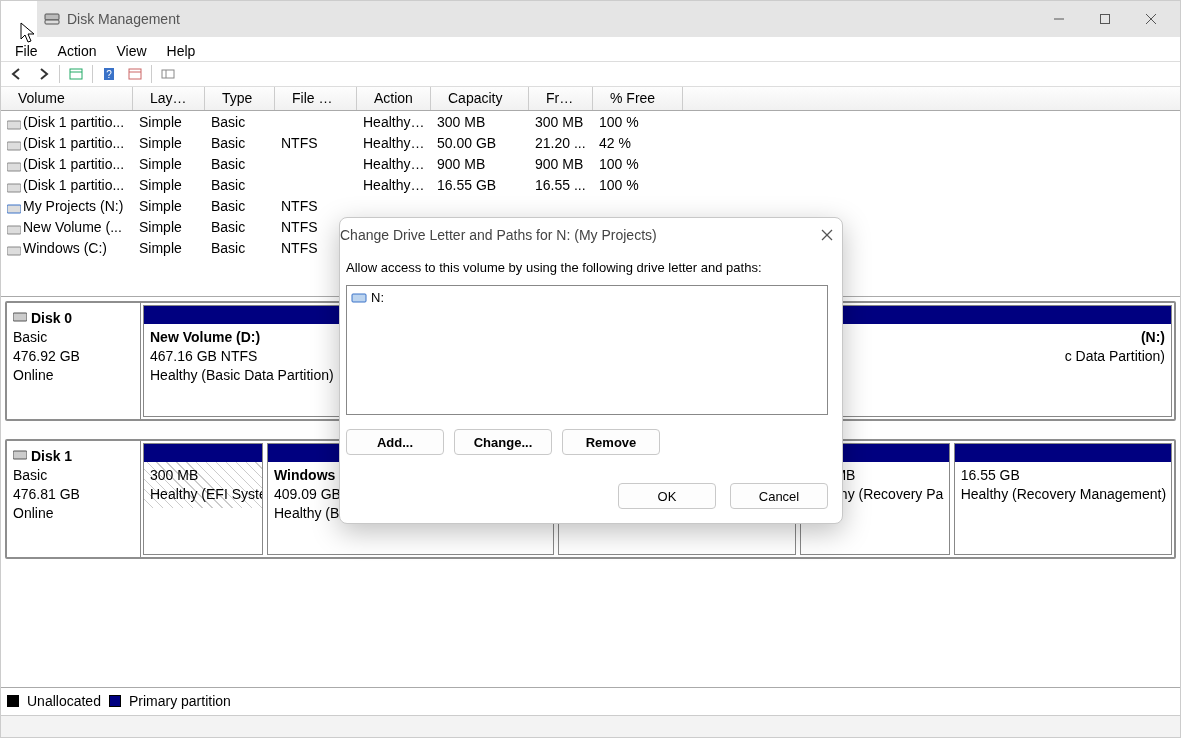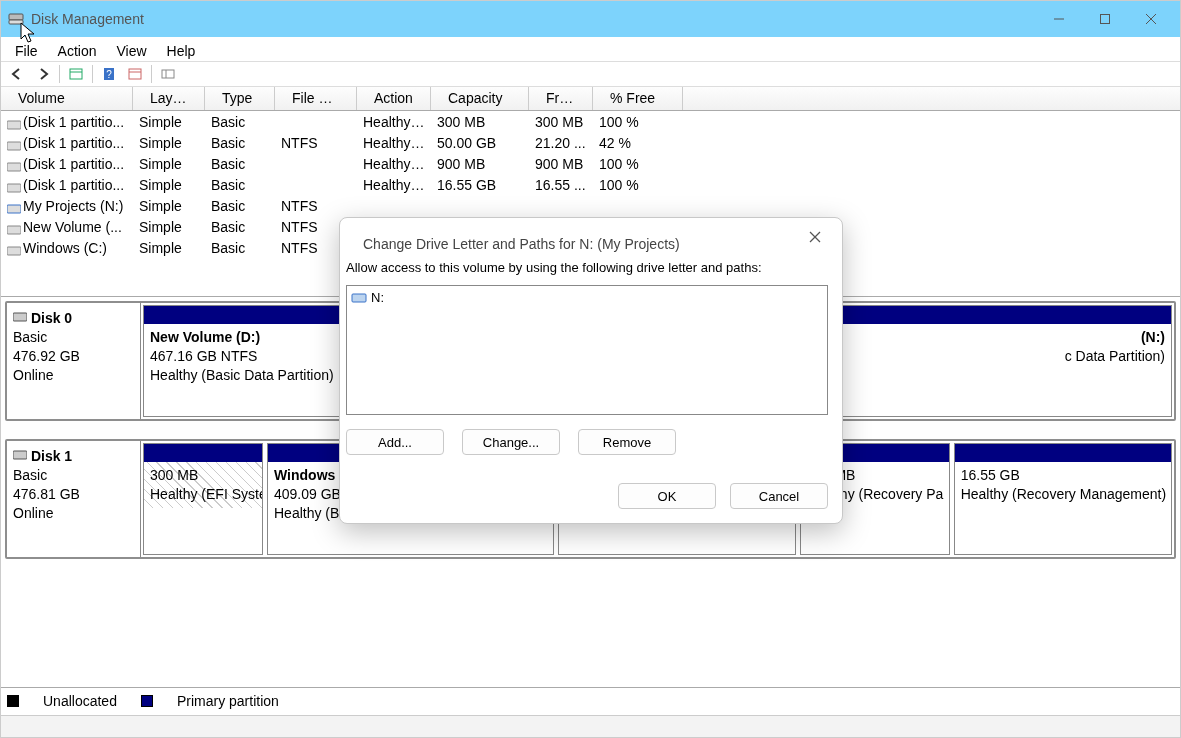--- a/index.html
+++ b/index.html
@@ -14,22 +14,23 @@
     overflow: hidden;
     position: relative;
     border: 1px solid #ccc;
   }
   
   .titlebar {
     height: 36px;
     display: flex;
     align-items: center;
     padding: 3px 6px;
-    background: #7dd3fc;
+    background: #e5e5e5;
     color: #555;
+    margin-left: 36px;
   }
   .titlebar .app-icon { width: 18px; height: 18px; margin-right: 6px; display:flex;align-items:center;justify-content:center;}
   .titlebar .title { font-size: 14px; flex: 0 0 auto; }
   .titlebar .spacer { flex: 1; }
   .win-controls { display:flex; }
   .win-btn { width: 46px; height: 36px; display:flex; align-items:center; justify-content:center; color:#555; }
   
   .menubar {
     height: 24px;
     display:flex;
@@ -126,21 +127,21 @@
   }
   
   .legend {
     position:absolute;
     left:0; right:0;
     bottom:24px;
     height:26px;
     border-top:1px solid #aaa;
     display:flex;
     align-items:center;
-    gap:24px;
+    gap:8px;
     padding:0 6px;
     font-size:14px;
     background:#fff;
   }
   .legend-box { width:12px; height:12px; border:1px solid #000; }
   
   .statusbar {
     position:absolute;
     left:0; right:0; bottom:0;
     height:22px;
@@ -154,38 +155,37 @@
     width:504px;
     background:#fff;
     border:1px solid #c8c8c8;
     border-radius:8px;
     box-shadow:0 8px 28px rgba(0,0,0,.25);
     font-size:13px;
   }
   .dlg-titlebar {
     height:34px;
     display:flex;
-    align-items:flex-end;
-    padding:0 12px;
+    align-items:center;
+    padding:0 0;
     color:#444;
     font-size:14px;
-    margin-left:11px;
   }
   .dlg-close { margin-left:auto; width:30px; height:30px; display:flex;align-items:center;justify-content:center;color:#555;}
   .dlg-body { padding:4px 14px 14px 6px; }
   .dlg-desc { font-size:13px; margin:4px 0 10px 0; }
   .dlg-list {
     border:1px solid #888;
     height:130px;
     background:#fff;
     padding:4px;
     font-size:13px;
   }
   .dlg-list .item { display:flex; align-items:center; gap:4px; }
-  .dlg-btns1 { display:flex; gap:18px; margin-top:14px; }
+  .dlg-btns1 { display:flex; gap:10px; margin-top:14px;font-weight:bold; }
   .dlg-btn {
     width:98px; height:26px;
     background:#fdfdfd;
     border:1px solid #c9c9c9;
     border-radius:4px;
     font-size:13px;
     display:flex;align-items:center;justify-content:center;
   }
   .dlg-btns2 { display:flex; gap:14px; justify-content:flex-end; margin-top:28px; }
   .cursor-img {

